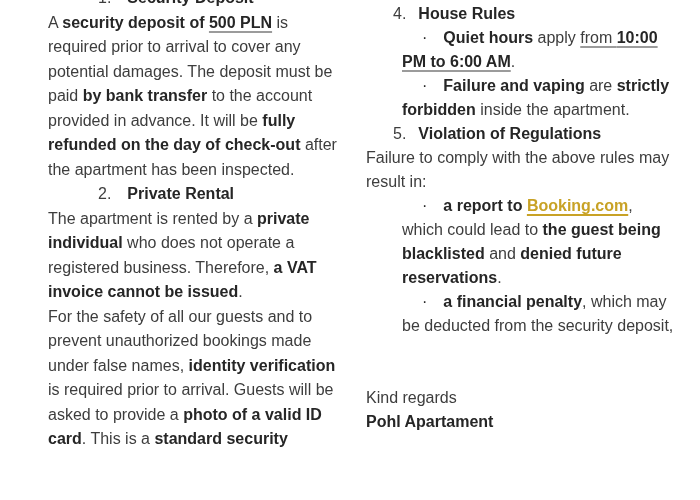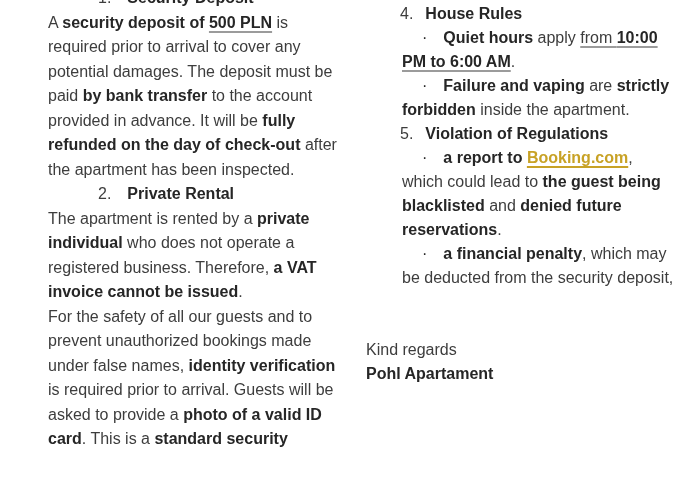--- a/index.html
+++ b/index.html
@@ -10,21 +10,21 @@
     background:var(--bg,#ffffff);
     font-family:"Liberation Sans",sans-serif;
     font-size:16px;
     color:var(--text,#3d3d3d);
   }
   .col{position:absolute;}
   .col-left{left:48px;top:-14px;width:291px;line-height:24.5px;}
   .col-right{left:366px;top:2px;width:308px;line-height:24px;}
   .block{margin:0;}
   .heading{font-weight:700;color:var(--bold,#262626);margin-left:50px;}
-  .col-right .heading{margin-left:34px;}
+  .col-right .heading{margin-left:27px;}
   .heading .num{font-weight:500;color:var(--text,#3d3d3d);margin-right:16px;}
   .col-right .heading .num{margin-right:12px;}
   .bullet{margin-left:36px;text-indent:20px;}
   .bullet .dot{margin-right:16px;color:var(--bold,#262626);}
   .b{font-weight:700;color:var(--bold,#262626);}
   .u{
     text-decoration:underline;
     text-underline-offset:3px;
     text-decoration-thickness:1.5px;
     text-decoration-color:#9b9b9b;
@@ -41,19 +41,20 @@
       <div class="block para"><span>A </span><span class="b">security deposit of </span><span class="b u">500 PLN</span><span> is required prior to arrival to cover any potential damages. The deposit must be paid </span><span class="b">by bank transfer</span><span> to the account provided in advance. It will be </span><span class="b">fully refunded on the day of check-out</span><span> after the apartment has been inspected.</span></div>
       <div class="block heading"><span class="num">2.</span><span class="b">Private Rental</span></div>
       <div class="block para"><span>The apartment is rented by a </span><span class="b">private individual</span><span> who does not operate a registered business. Therefore, </span><span class="b">a VAT invoice cannot be issued</span><span>.</span></div>
       <div class="block para"><span>For the safety of all our guests and to prevent unauthorized bookings made under false names, </span><span class="b">identity verification</span><span> is required prior to arrival. Guests will be asked to provide a </span><span class="b">photo of a valid ID card</span><span>. This is a </span><span class="b">standard security</span></div>
     </div>
   <div class="col col-right">
       <div class="block heading"><span class="num">4.</span><span class="b">House Rules</span></div>
       <div class="block bullet"><span class="dot">·</span><span class="b">Quiet hours</span><span> apply </span><span class="u">from </span><span class="b u">10:00 PM to 6:00 AM</span><span>.</span></div>
       <div class="block bullet"><span class="dot">·</span><span class="b">Failure and vaping</span><span> are </span><span class="b">strictly forbidden</span><span> inside the apartment.</span></div>
       <div class="block heading"><span class="num">5.</span><span class="b">Violation of Regulations</span></div>
+      <div class="block para"><span>Failure to comply with the above rules may result in:</span></div>
       <div class="block bullet"><span class="dot">·</span><span class="b">a report to </span><span class="b u link">Booking.com</span><span>, which could lead to </span><span class="b">the guest being blacklisted</span><span> and </span><span class="b">denied future reservations</span><span>.</span></div>
       <div class="block bullet"><span class="dot">·</span><span class="b">a financial penalty</span><span>, which may be deducted from the security deposit,</span></div>
       <div class="block spacer" style="height: 48px;"></div>
       <div class="block para"><span>Kind regards</span></div>
       <div class="block para"><span class="b">Pohl Apartament</span></div>
     </div>
 </div>
 
 </body></html>

